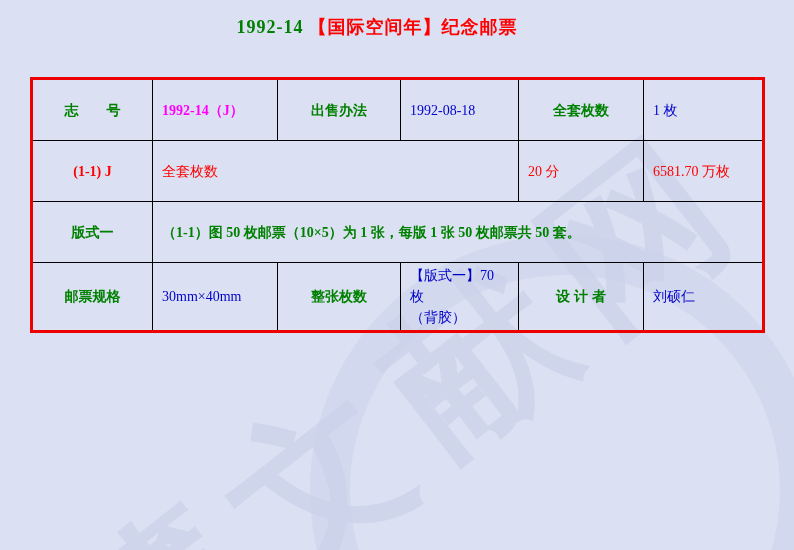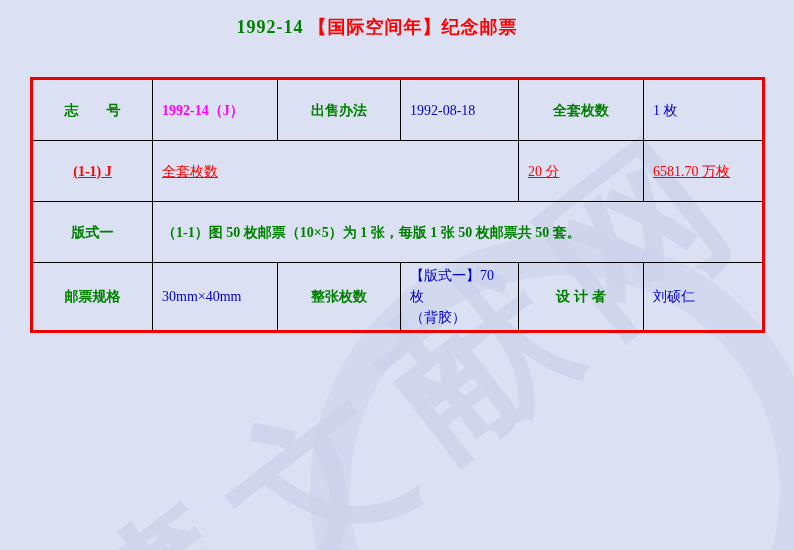--- a/index.html
+++ b/index.html
@@ -50,21 +50,21 @@
     font-weight:bold;text-align:center;
   }
   .val{
     color:var(--value-blue,#0000cc);
     font-family:"Liberation Serif","DejaVu Serif",serif;
   }
   .center{text-align:left;}
   .rt{text-align:left;}
   .rt-pad{padding-right:14px;}
   .magenta{color:var(--highlight-magenta,#ff00ff);font-weight:bold;}
-  .redtxt{color:var(--highlight-red,#ff0000);text-decoration:underline;}
+  .redtxt{color:var(--highlight-red,#ff0000);}
   .greentxt{color:var(--label-green,#008000);font-weight:bold;border-radius:20px;}
   .bold{font-weight:bold;}
   .serif{font-family:"Liberation Serif","DejaVu Serif",serif;}
   .prewrap{white-space:pre-line;}
 </style>
 </head>
 <body style="--page-bg: #dbe1f2; --border-red: #ee0000; --grid-black: #000000; --label-green: #008000; --value-blue: #0000cc; --highlight-magenta: #ff00ff; --highlight-red: #ff0000; --watermark-tint: #c9d0e9;">
 
 <div class="wm-layer">
   <div class="wm-circle"></div>

